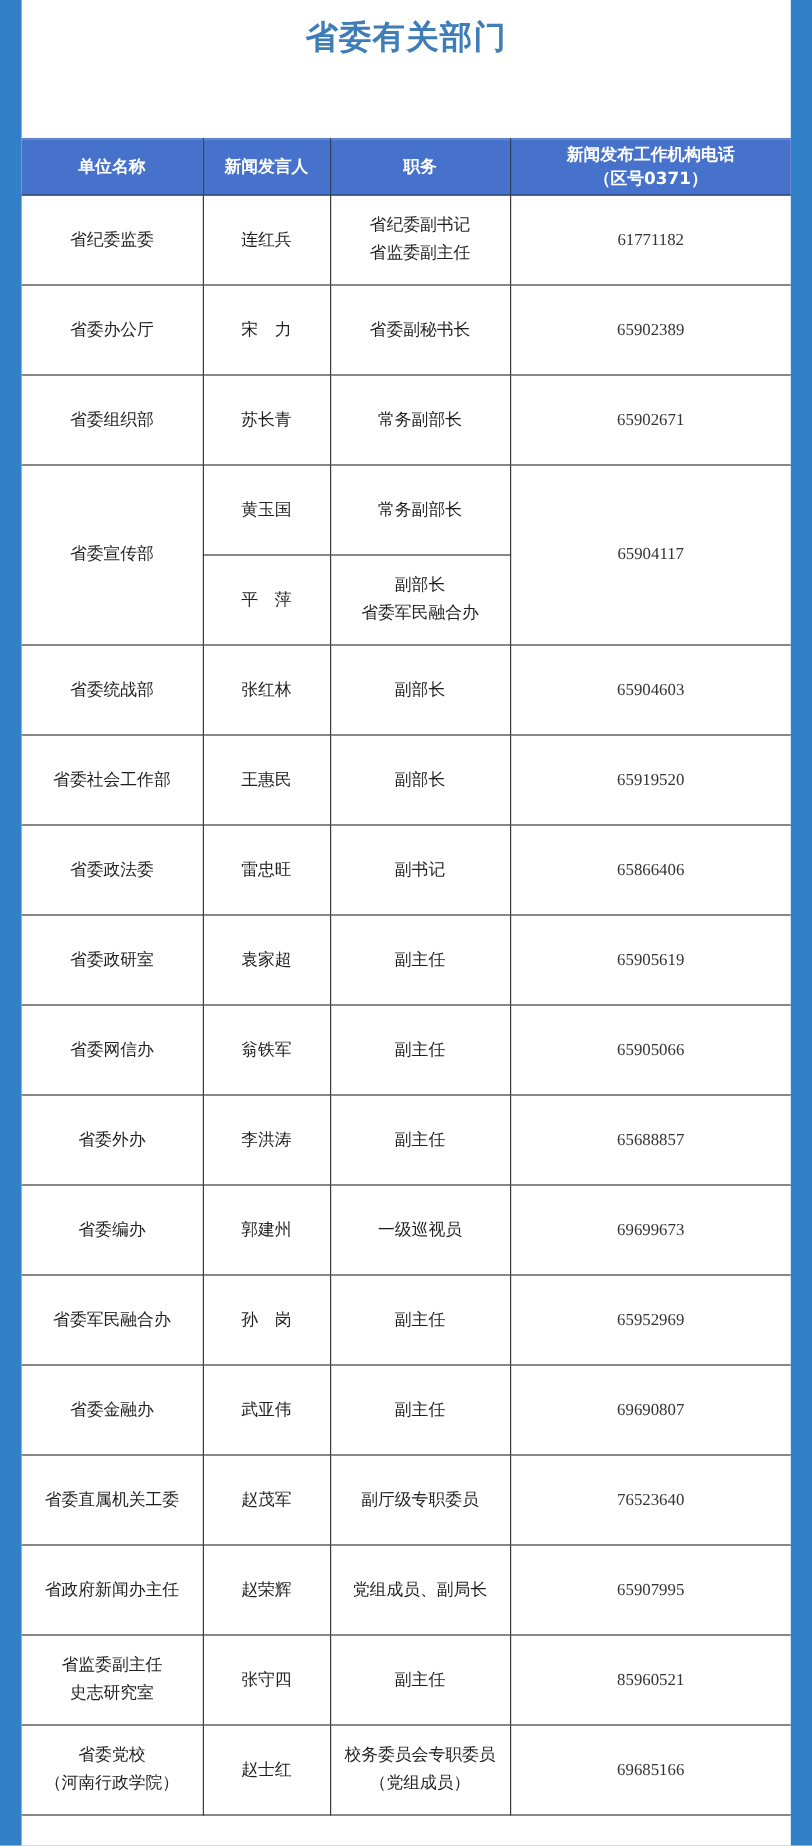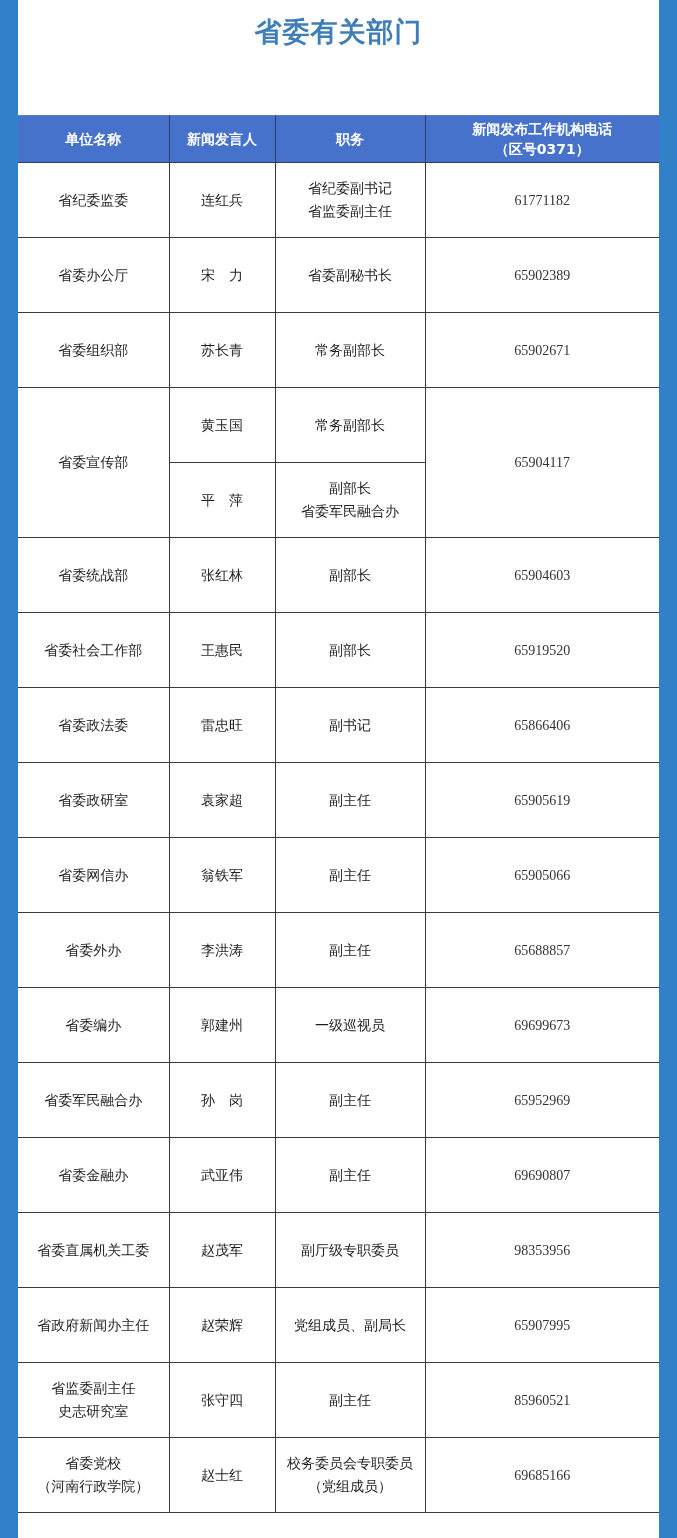--- a/index.html
+++ b/index.html
@@ -241,21 +241,21 @@
           <td rowspan="1" class="phone">69690807</td>
         </tr>
         <tr>
           <td rowspan="1">
             <span class="line">省委直属机关工委</span>
           </td>
           <td>赵茂军</td>
           <td>
             <span class="line">副厅级专职委员</span>
           </td>
-          <td rowspan="1" class="phone">98353956</td>
+          <td rowspan="1" class="phone">76523640</td>
         </tr>
         <tr>
           <td rowspan="1">
             <span class="line">省政府新闻办主任</span>
           </td>
           <td>赵荣辉</td>
           <td>
             <span class="line">党组成员、副局长</span>
           </td>
           <td rowspan="1" class="phone">65907995</td>

